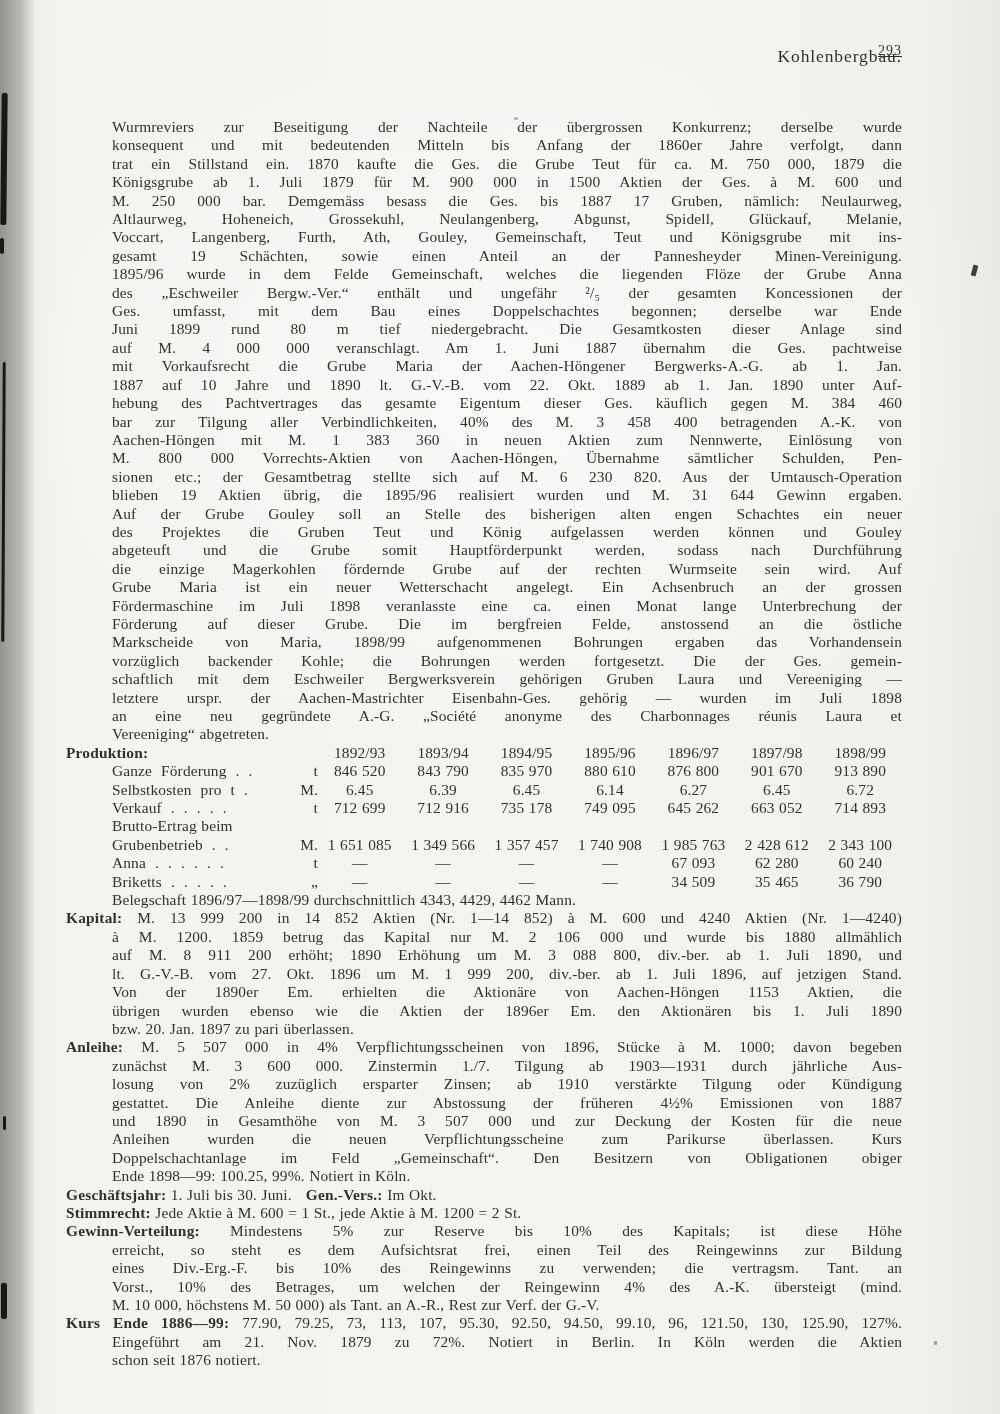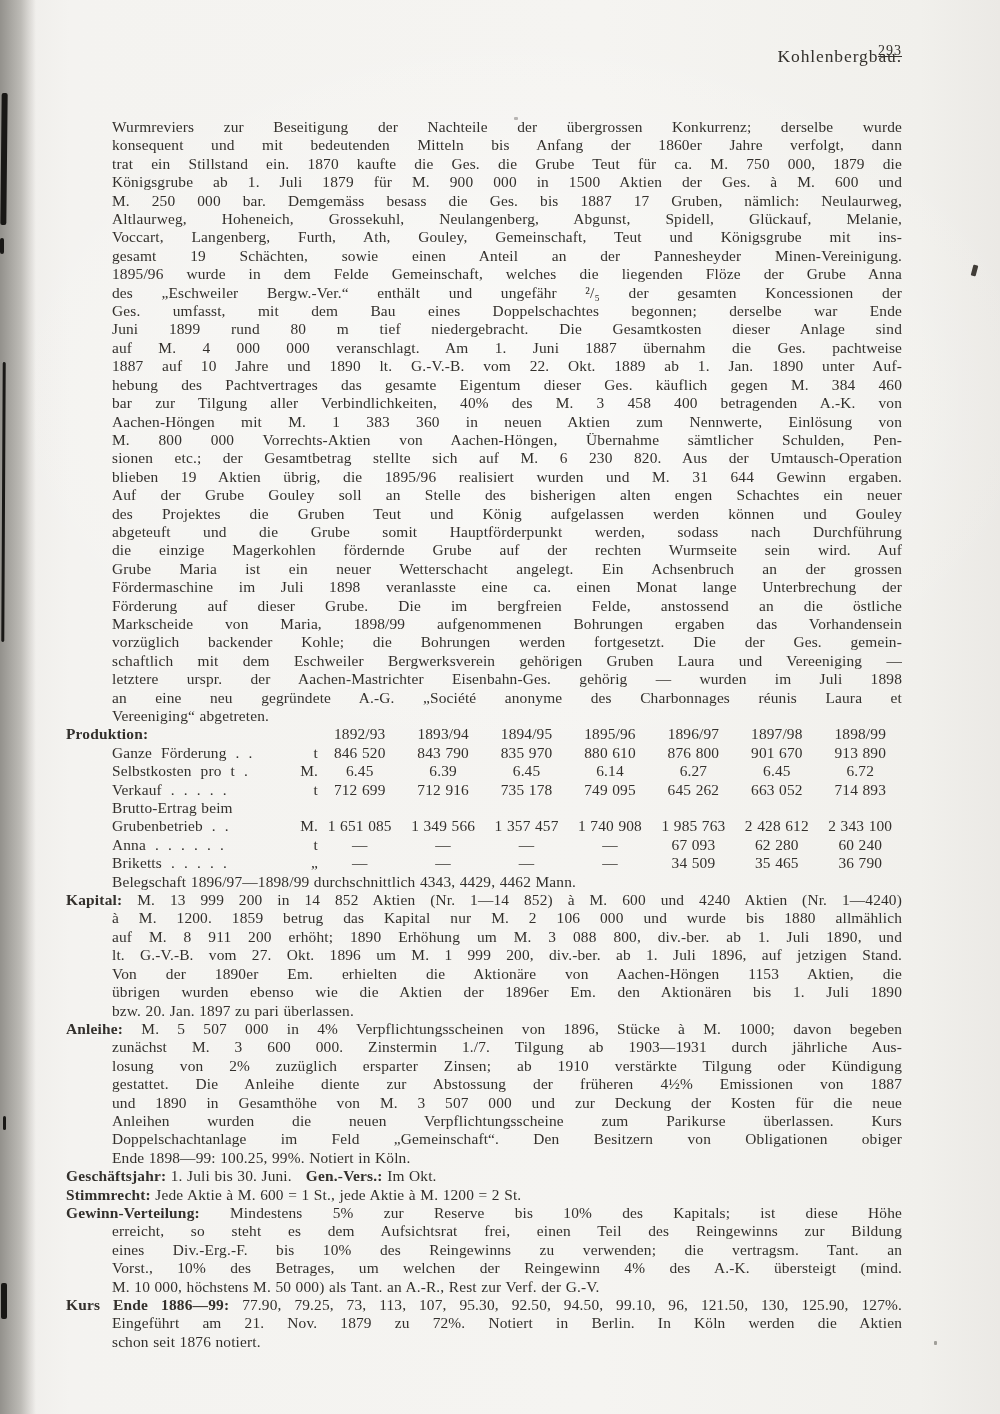--- a/index.html
+++ b/index.html
@@ -83,20 +83,21 @@
         <div class="ln ind">Königsgrube ab 1. Juli 1879 für M. 900 000 in 1500 Aktien der Ges. à M. 600 und</div>
         <div class="ln ind">M. 250 000 bar. Demgemäss besass die Ges. bis 1887 17 Gruben, nämlich: Neulaurweg,</div>
         <div class="ln ind">Altlaurweg, Hoheneich, Grossekuhl, Neulangenberg, Abgunst, Spidell, Glückauf, Melanie,</div>
         <div class="ln ind">Voccart, Langenberg, Furth, Ath, Gouley, Gemeinschaft, Teut und Königsgrube mit ins-</div>
         <div class="ln ind">gesamt 19 Schächten, sowie einen Anteil an der Pannesheyder Minen-Vereinigung.</div>
         <div class="ln ind">1895/96 wurde in dem Felde Gemeinschaft, welches die liegenden Flöze der Grube Anna</div>
         <div class="ln ind">des „Eschweiler Bergw.-Ver.“ enthält und ungefähr ²/₅ der gesamten Koncessionen der</div>
         <div class="ln ind">Ges. umfasst, mit dem Bau eines Doppelschachtes begonnen; derselbe war Ende</div>
         <div class="ln ind">Juni 1899 rund 80 m tief niedergebracht. Die Gesamtkosten dieser Anlage sind</div>
         <div class="ln ind">auf M. 4 000 000 veranschlagt. Am 1. Juni 1887 übernahm die Ges. pachtweise</div>
+        <div class="ln ind">mit Vorkaufsrecht die Grube Maria der Aachen-Höngener Bergwerks-A.-G. ab 1. Jan.</div>
         <div class="ln ind">1887 auf 10 Jahre und 1890 lt. G.-V.-B. vom 22. Okt. 1889 ab 1. Jan. 1890 unter Auf-</div>
         <div class="ln ind">hebung des Pachtvertrages das gesamte Eigentum dieser Ges. käuflich gegen M. 384 460</div>
         <div class="ln ind">bar zur Tilgung aller Verbindlichkeiten, 40% des M. 3 458 400 betragenden A.-K. von</div>
         <div class="ln ind">Aachen-Höngen mit M. 1 383 360 in neuen Aktien zum Nennwerte, Einlösung von</div>
         <div class="ln ind">M. 800 000 Vorrechts-Aktien von Aachen-Höngen, Übernahme sämtlicher Schulden, Pen-</div>
         <div class="ln ind">sionen etc.; der Gesamtbetrag stellte sich auf M. 6 230 820. Aus der Umtausch-Operation</div>
         <div class="ln ind">blieben 19 Aktien übrig, die 1895/96 realisiert wurden und M. 31 644 Gewinn ergaben.</div>
         <div class="ln ind">Auf der Grube Gouley soll an Stelle des bisherigen alten engen Schachtes ein neuer</div>
         <div class="ln ind">des Projektes die Gruben Teut und König aufgelassen werden können und Gouley</div>
         <div class="ln ind">abgeteuft und die Grube somit Hauptförderpunkt werden, sodass nach Durchführung</div>

